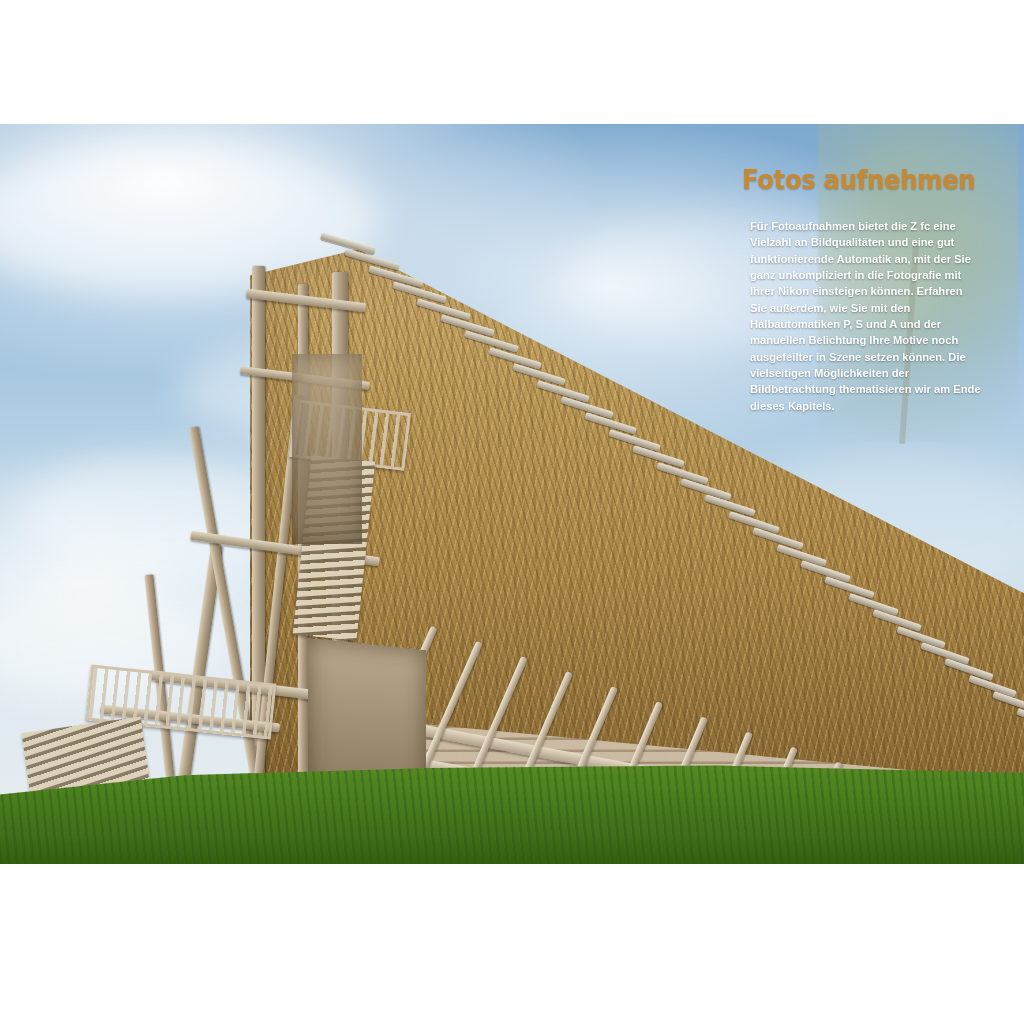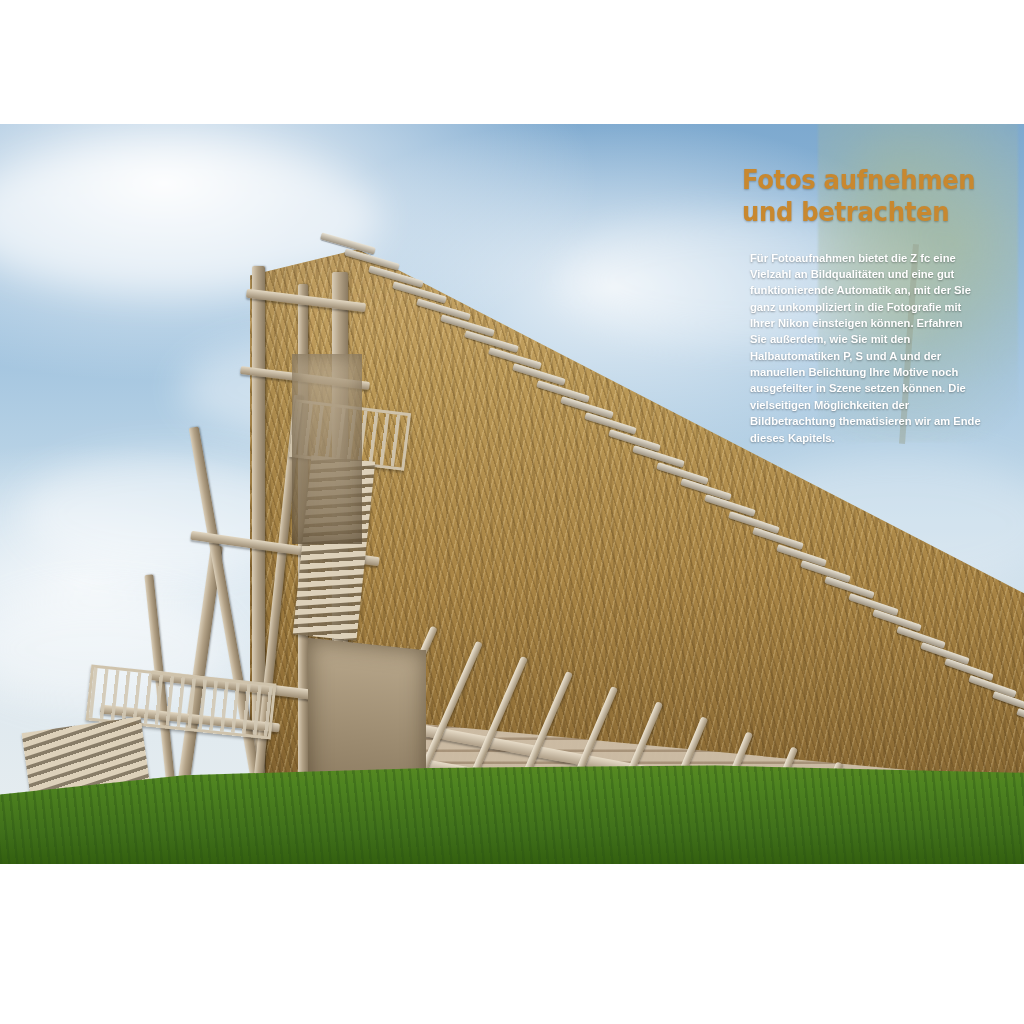--- a/index.html
+++ b/index.html
@@ -376,21 +376,20 @@
         <div class="shed" style="left:252px; top:110px; width:70px; height:190px; opacity:.8;"></div>
       </div>
 
       <div class="stone-base"></div>
 
       <div class="grass"></div>
 
       <div class="text-col">
         <h1 class="chapter-title">
           <span class="line">Fotos aufnehmen</span>
-          <span class="line">und betrachten</span>
         </h1>
         <p class="intro">Für Fotoaufnahmen bietet die Z fc eine Vielzahl an Bildqualitäten und eine gut funktionierende Automatik an, mit der Sie ganz unkompliziert in die Fotografie mit Ihrer Nikon einsteigen können. Erfahren Sie außerdem, wie Sie mit den Halbautomatiken P, S und A und der manuellen Belichtung Ihre Motive noch ausgefeilter in Szene setzen können. Die vielseitigen Möglichkeiten der Bildbetrachtung thematisieren wir am Ende dieses Kapitels.</p>
       </div>
 
     </div>
   </div>
 
   <div class="margin-top"></div>
   <div class="margin-bottom"></div>
 

